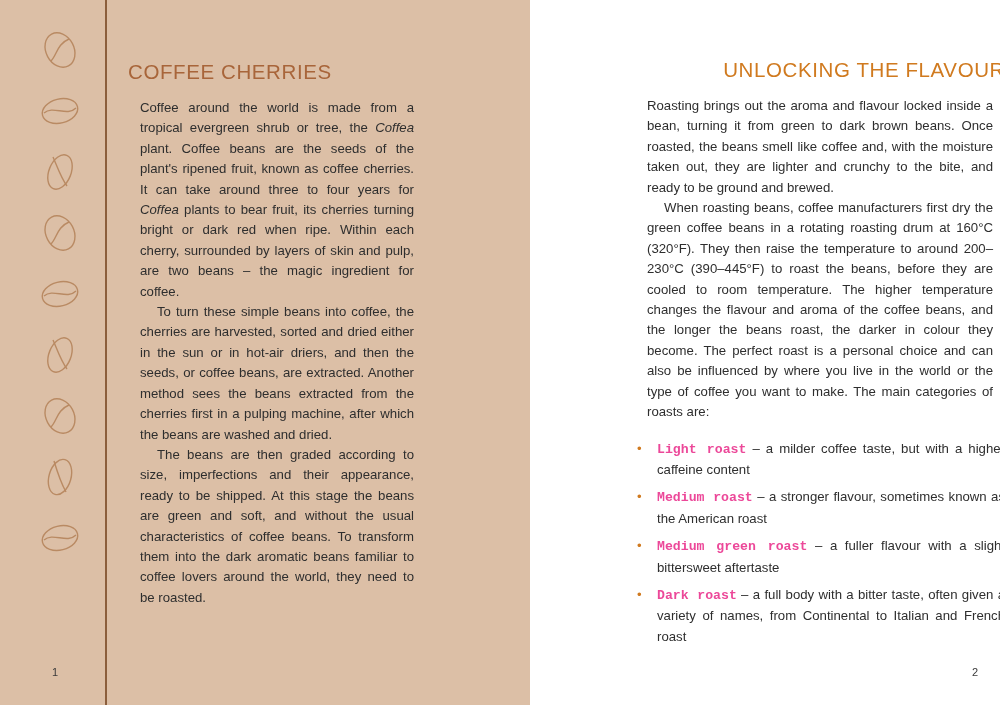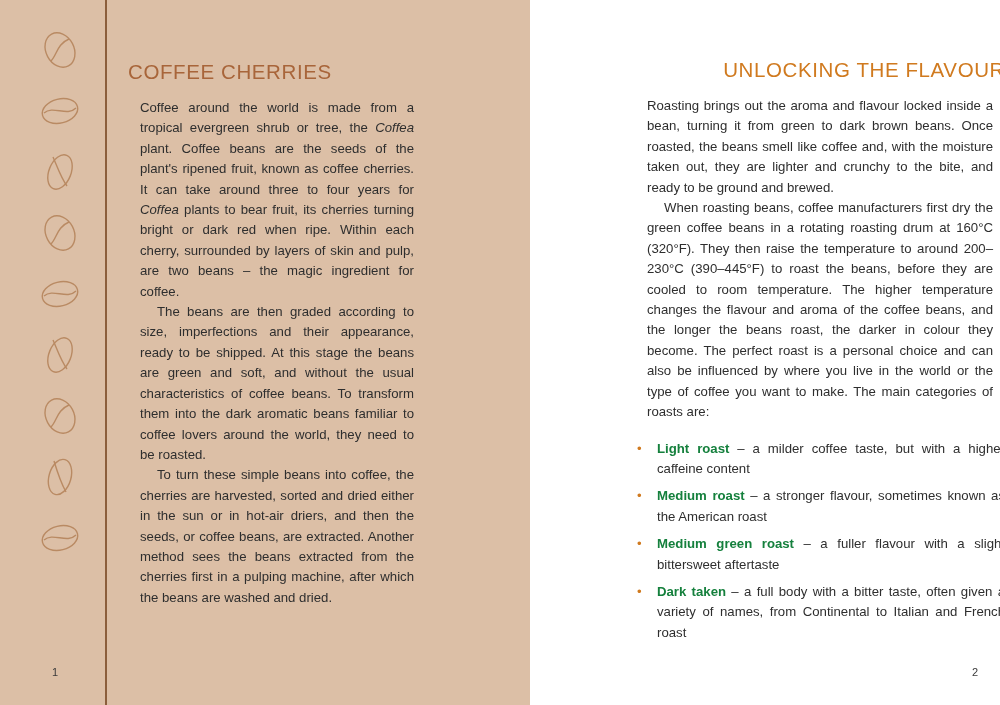--- a/index.html
+++ b/index.html
@@ -132,21 +132,22 @@
   }
   .bullets li .dot {
     position: absolute;
     left: 2px;
     top: 0;
     color: #d07a1f;
     font-size: 13.2px;
   }
   .bullets li b {
     font-weight: bold;
-    color: #15803d;
+    color: #ec4899;
+    font-family: Liberation Mono, monospace;
   }
   .folio-right { right: 22px; }
 </style>
 </head>
 <body>
 
 <div class="spread">
 
   <div class="page-left">
 
@@ -208,22 +209,22 @@
           </g>
         </svg>
       </div>
       <div class="rail-divider"></div>
     </div>
 
     <div class="left-col">
       <h1 class="page-title-left">COFFEE CHERRIES</h1>
       <p class="body-text">
         <span>Coffee around the world is made from a tropical evergreen shrub or tree, the <em>Coffea</em> plant. Coffee beans are the seeds of the plant's ripened fruit, known as coffee cherries. It can take around three to four years for <em>Coffea</em> plants to bear fruit, its cherries turning bright or dark red when ripe. Within each cherry, surrounded by layers of skin and pulp, are two beans – the magic ingredient for coffee.</span>
+        <span class="ind">To turn these simple beans into coffee, the cherries are harvested, sorted and dried either in the sun or in hot-air driers, and then the seeds, or coffee beans, are extracted. Another method sees the beans extracted from the cherries first in a pulping machine, after which the beans are washed and dried.</span>
         <span class="ind">The beans are then graded according to size, imperfections and their appearance, ready to be shipped. At this stage the beans are green and soft, and without the usual characteristics of coffee beans. To transform them into the dark aromatic beans familiar to coffee lovers around the world, they need to be roasted.</span>
-        <span class="ind">To turn these simple beans into coffee, the cherries are harvested, sorted and dried either in the sun or in hot-air driers, and then the seeds, or coffee beans, are extracted. Another method sees the beans extracted from the cherries first in a pulping machine, after which the beans are washed and dried.</span>
       </p>
     </div>
 
     <div class="folio folio-left">1</div>
   </div>
 
   <div class="page-right">
     <div class="right-col">
       <h1 class="page-title-right">UNLOCKING THE FLAVOUR</h1>
       <p class="body-text">
@@ -238,20 +239,20 @@
         <li>
           <span class="dot">•</span>
           <span><b>Medium roast</b> – a stronger flavour, sometimes known as the American roast</span>
         </li>
         <li>
           <span class="dot">•</span>
           <span><b>Medium green roast</b> – a fuller flavour with a slight bittersweet aftertaste</span>
         </li>
         <li>
           <span class="dot">•</span>
-          <span><b>Dark taken</b> – a full body with a bitter taste, often given a variety of names, from Continental to Italian and French roast</span>
+          <span><b>Dark roast</b> – a full body with a bitter taste, often given a variety of names, from Continental to Italian and French roast</span>
         </li>
       </ul>
     </div>
     <div class="folio folio-right">2</div>
   </div>
 
 </div>
 
 </body></html>

